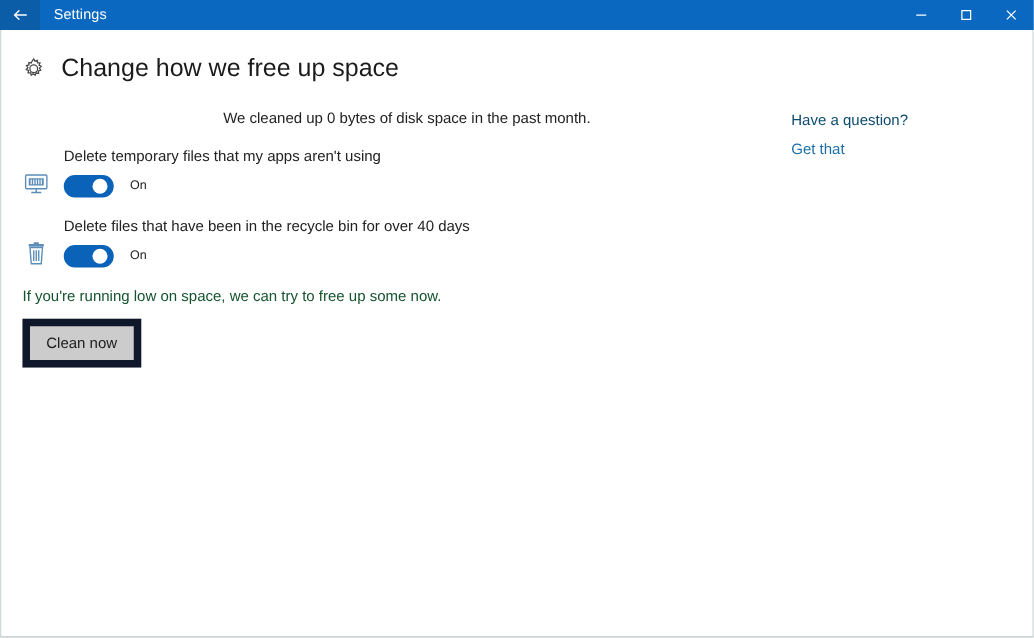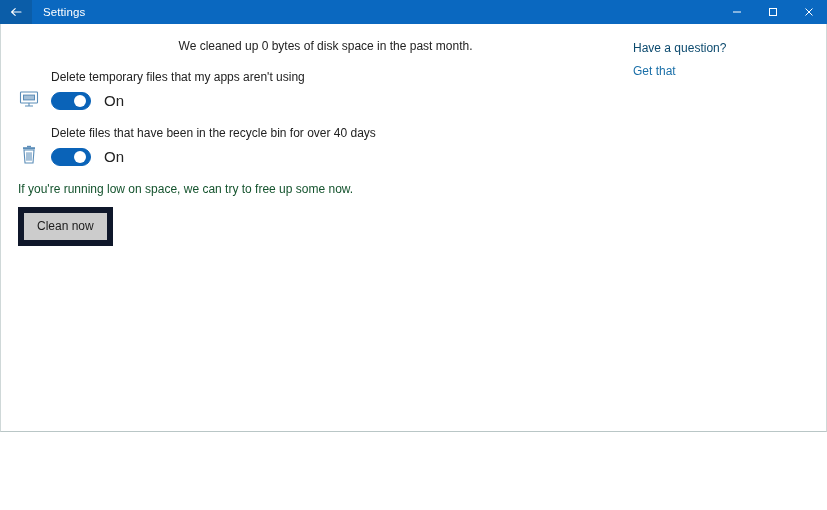--- a/index.html
+++ b/index.html
@@ -10,21 +10,21 @@
   body {
     width: 827px;
     height: 510px;
     font-family: "Liberation Sans", sans-serif;
     overflow: hidden;
   }
 
   .window {
     position: relative;
     width: 827px;
-    height: 432px;
+    height: 510px;
     box-sizing: border-box;
     background: #ffffff;
     display: flex;
     flex-direction: column;
   }
 
   
   .titlebar {
     position: relative;
     height: 24px;
@@ -172,21 +172,21 @@
   .toggle .knob {
     position: absolute;
     width: 12px;
     height: 12px;
     border-radius: 50%;
     background: #ffffff;
     top: 2px;
     right: 4px;
   }
   .toggle-state {
-    font-size: 15px;
+    font-size: 10px;
     color: #222222;
     margin-left: 13px;
     line-height: 16px;
   }
 
   
   .section-heading {
     font-size: 15px;
     color: #1b1b1b;
     font-weight: 400;
@@ -266,20 +266,31 @@
             <path d="M2.5 2.5 L9.5 9.5 M9.5 2.5 L2.5 9.5" stroke="#ffffff" stroke-width="1" fill="none"></path>
           </svg>
         </span>
       </div>
     </div>
   </div>
 
   <div class="client">
     <div class="page">
 
+      <div class="page-header">
+        <span class="gear-icon">
+          <svg width="20" height="20" viewBox="0 0 20 20">
+            <g stroke="#4a4a4a" stroke-width="1.05" fill="none">
+              <circle cx="10" cy="10" r="3.1"></circle>
+              <path d="M10 2.2 L11.05 3.9 L12.9 3.25 L13.05 5.2 L15.0 5.25 L14.3 7.1 L15.95 8.15 L14.6 9.5 L15.55 11.2 L13.7 11.8 L13.85 13.75 L11.9 13.45 L11.1 15.25 L9.6 14.0 L8.0 15.1 L7.45 13.25 L5.5 13.3 L5.8 11.35 L4.0 10.55 L5.3 9.1 L4.25 7.45 L6.1 6.95 L6.05 5.0 L7.95 5.35 L8.85 3.6 Z"></path>
+            </g>
+          </svg>
+        </span>
+        <div class="page-title">Change how we free up space</div>
+      </div>
 
       <div class="columns">
 
         <div class="col-main">
 
           <p class="summary-text">We cleaned up 0 bytes of disk space in the past month.</p>
 
           
           <div class="setting">
             <span class="setting-icon">

